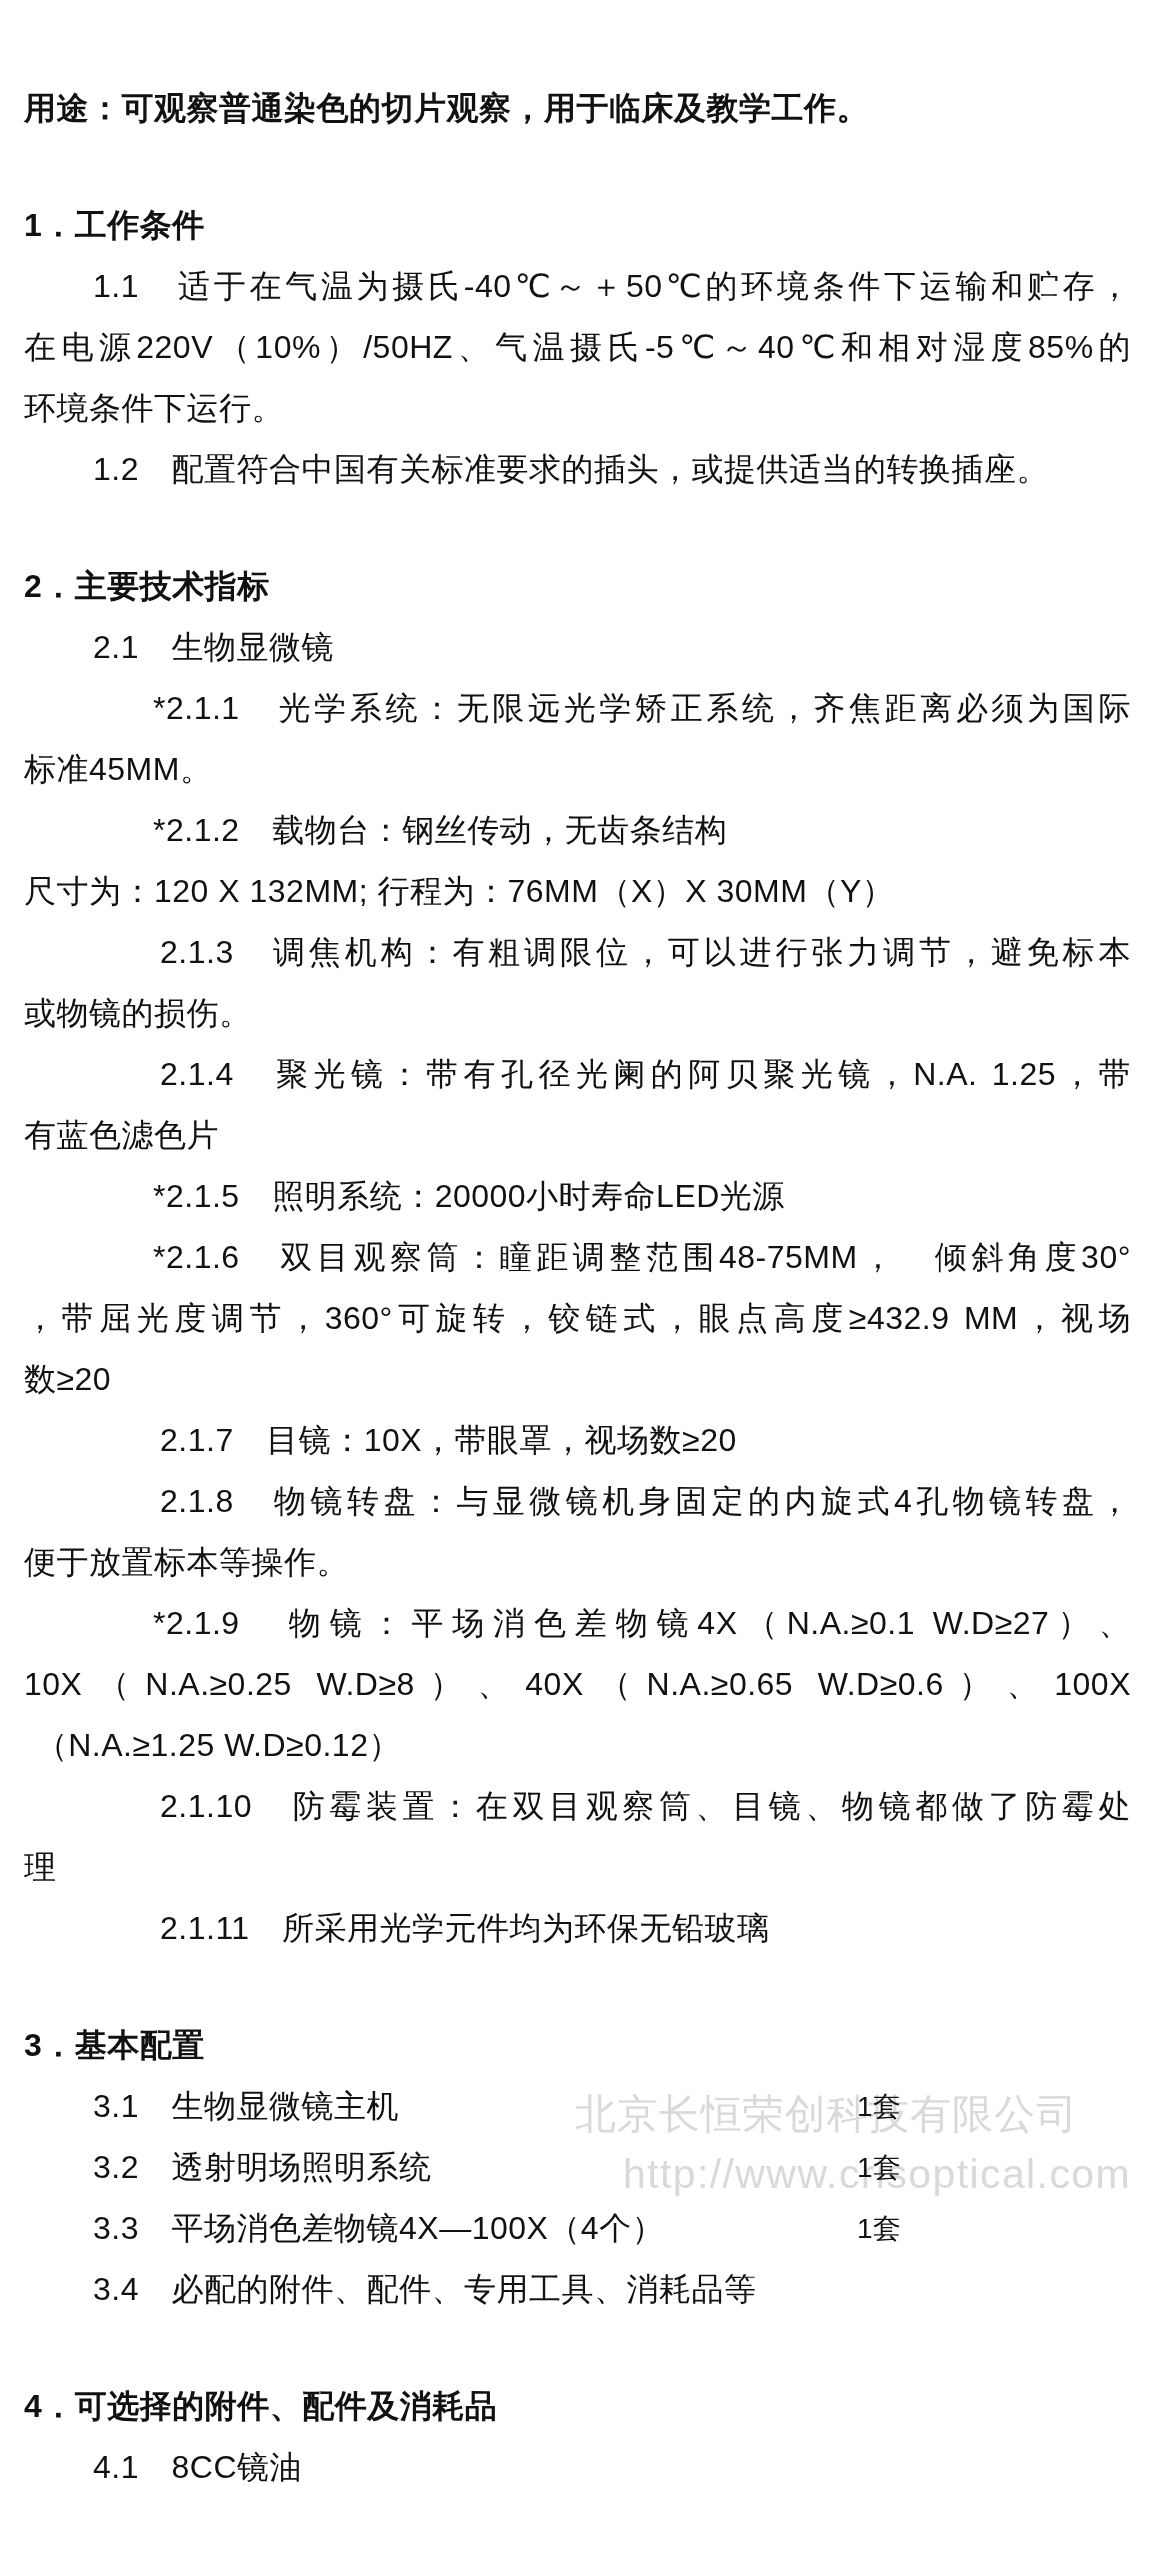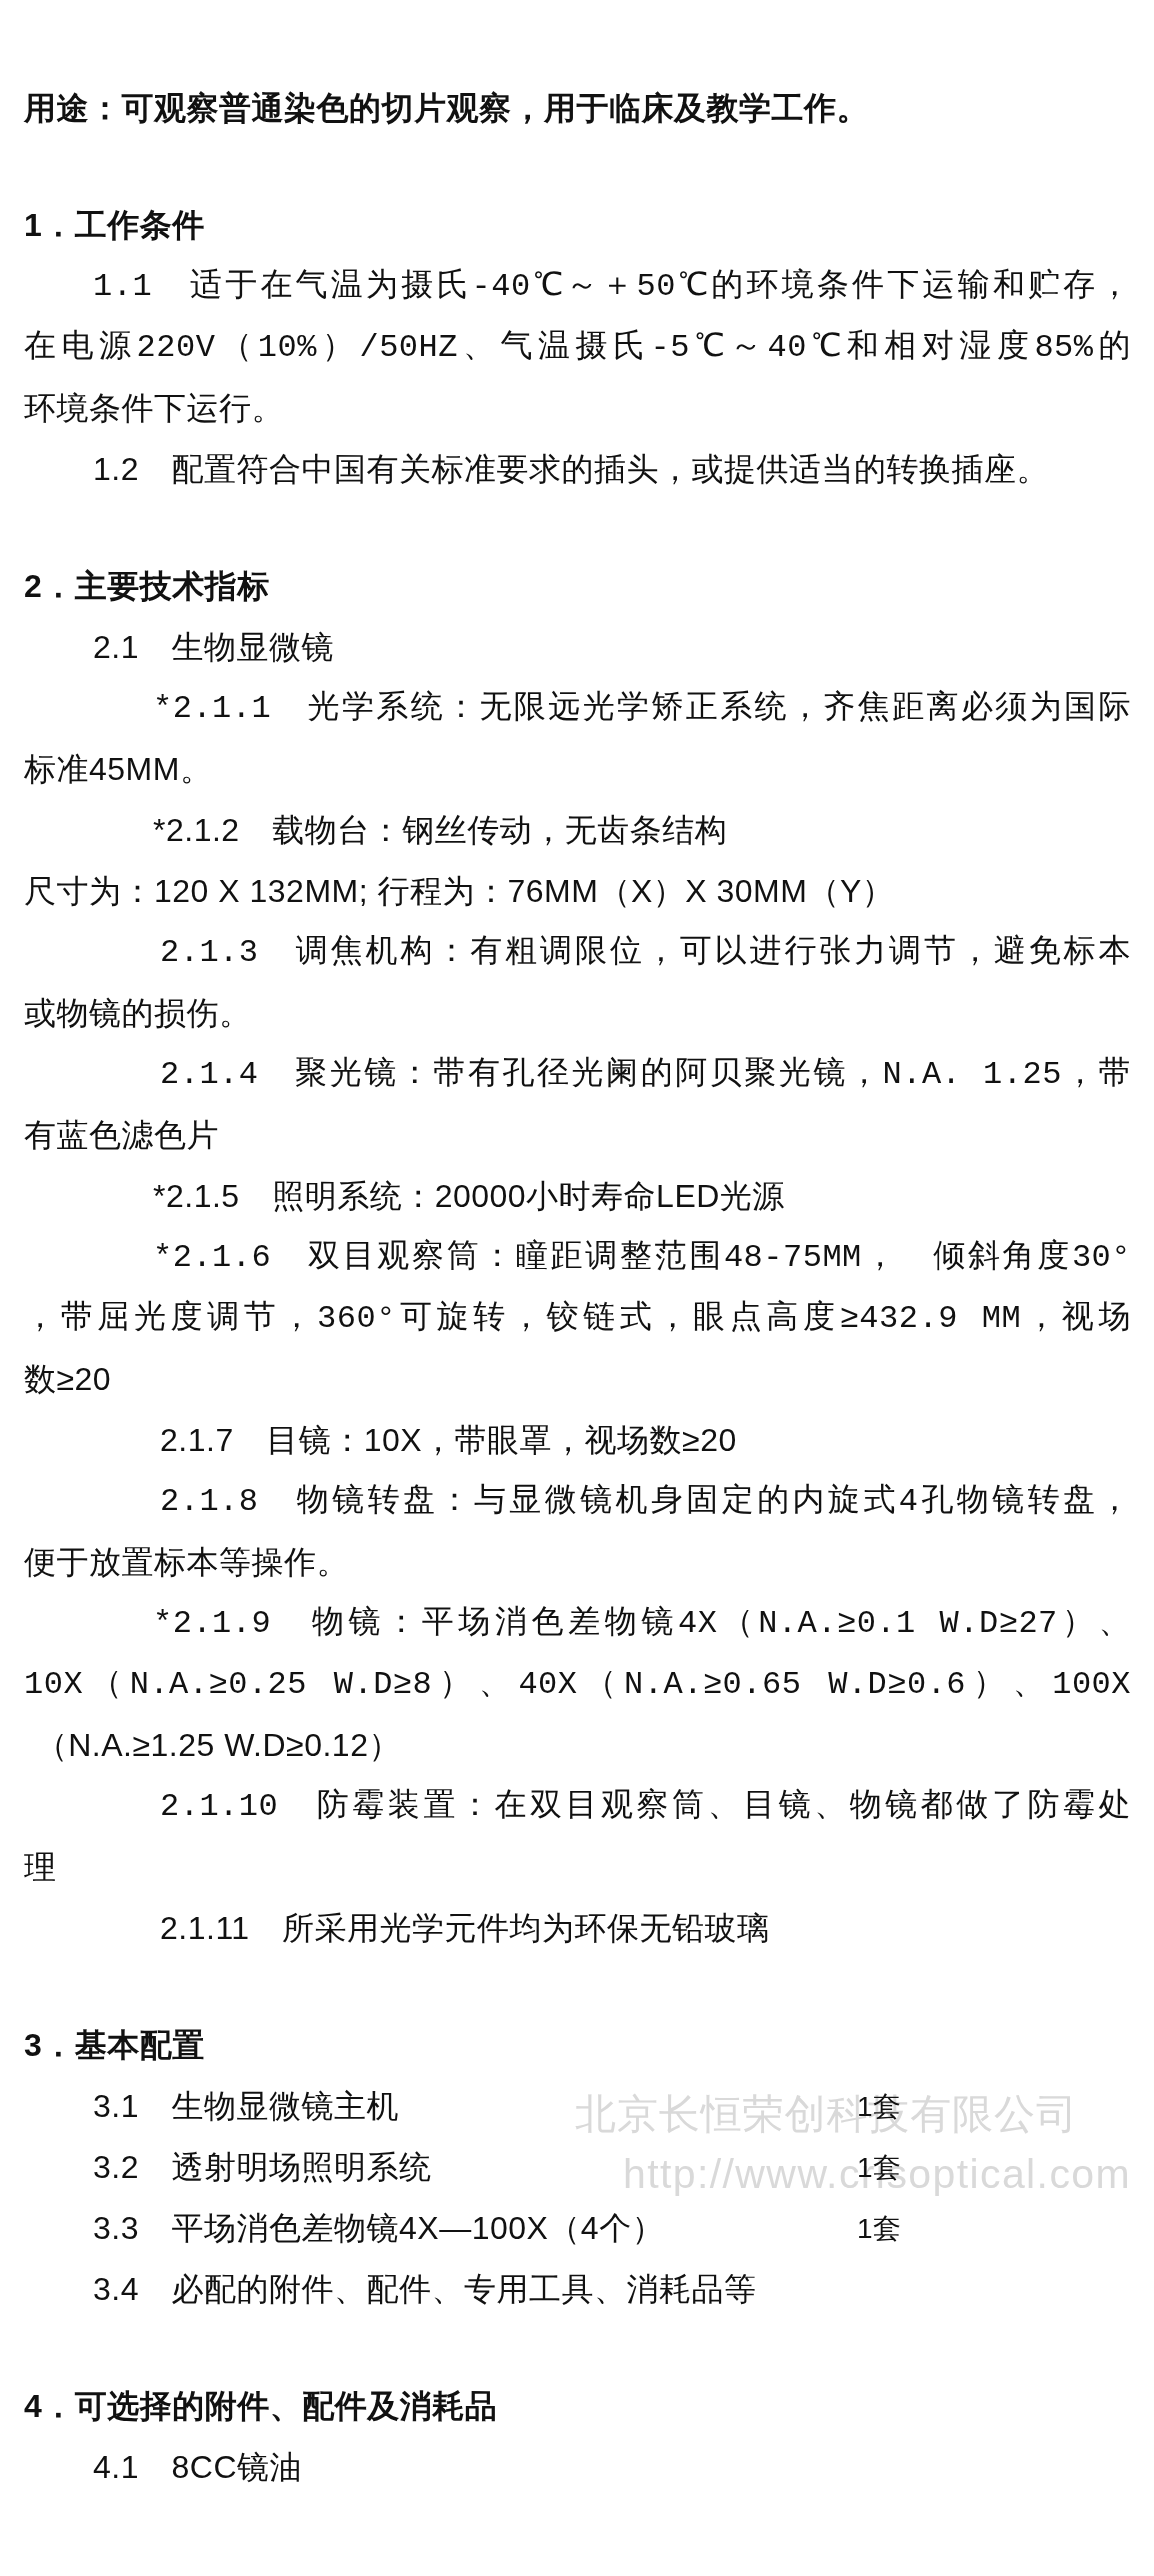--- a/index.html
+++ b/index.html
@@ -32,21 +32,20 @@
     line-height: 61px;
     font-size: 32px;
     font-weight: normal;
     white-space: nowrap;
     letter-spacing: 0.5px;
   }
   .line.justify {
     white-space: normal;
     text-align: justify;
     text-align-last: justify;
-    font-family: Liberation Mono, monospace;
   }
   .gap { margin-top: 56px; }
   .t-h     { padding-left: 0;    font-weight: bold; }
   .t-item1 { padding-left: 69px; }
   .t-item2 { padding-left: 136px; }
   .t-item2s{ padding-left: 129px; }
   .t-cont  { padding-left: 0; }
   .t-contp { padding-left: 11.7px; }
   .unit {
     position: absolute;

